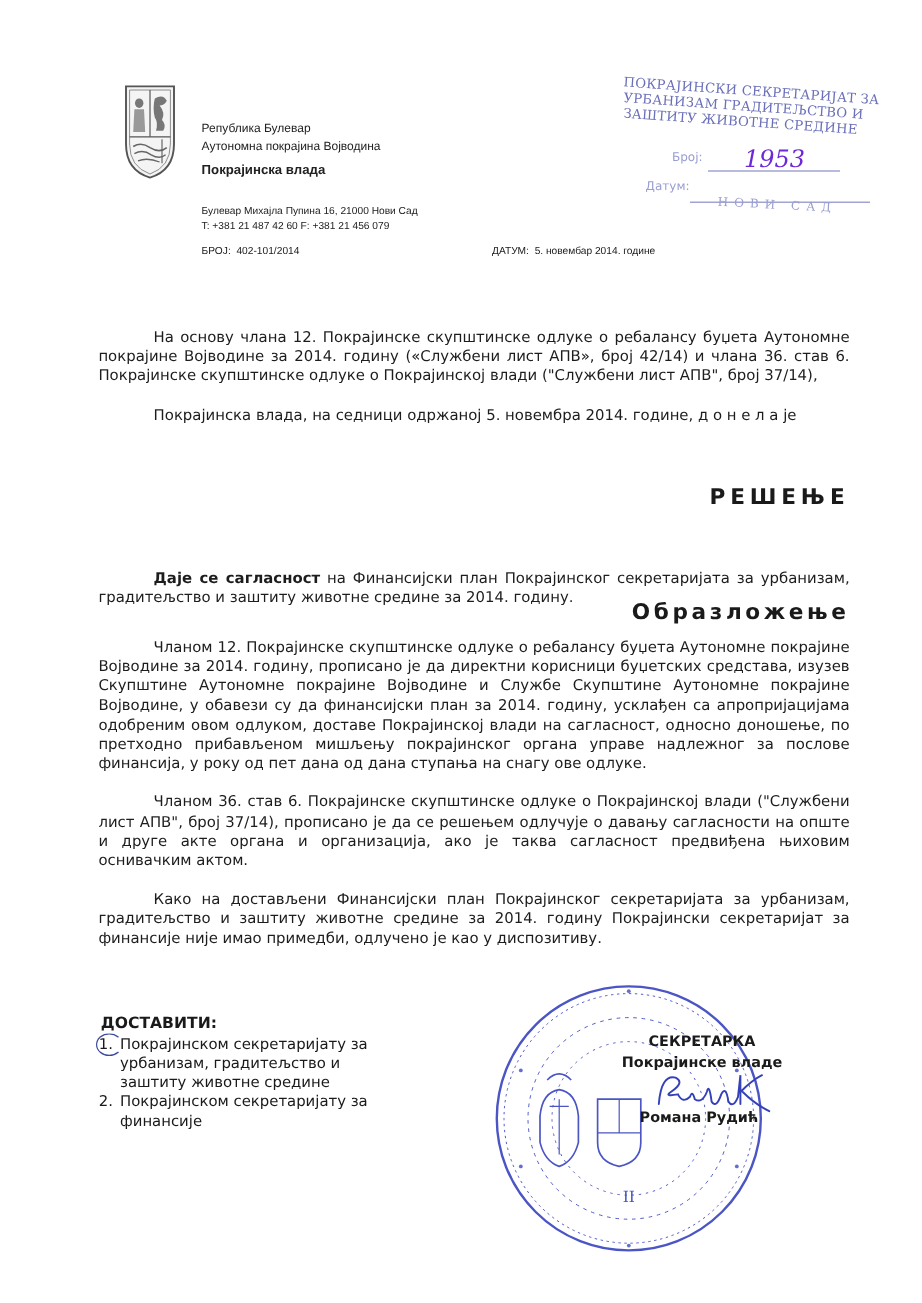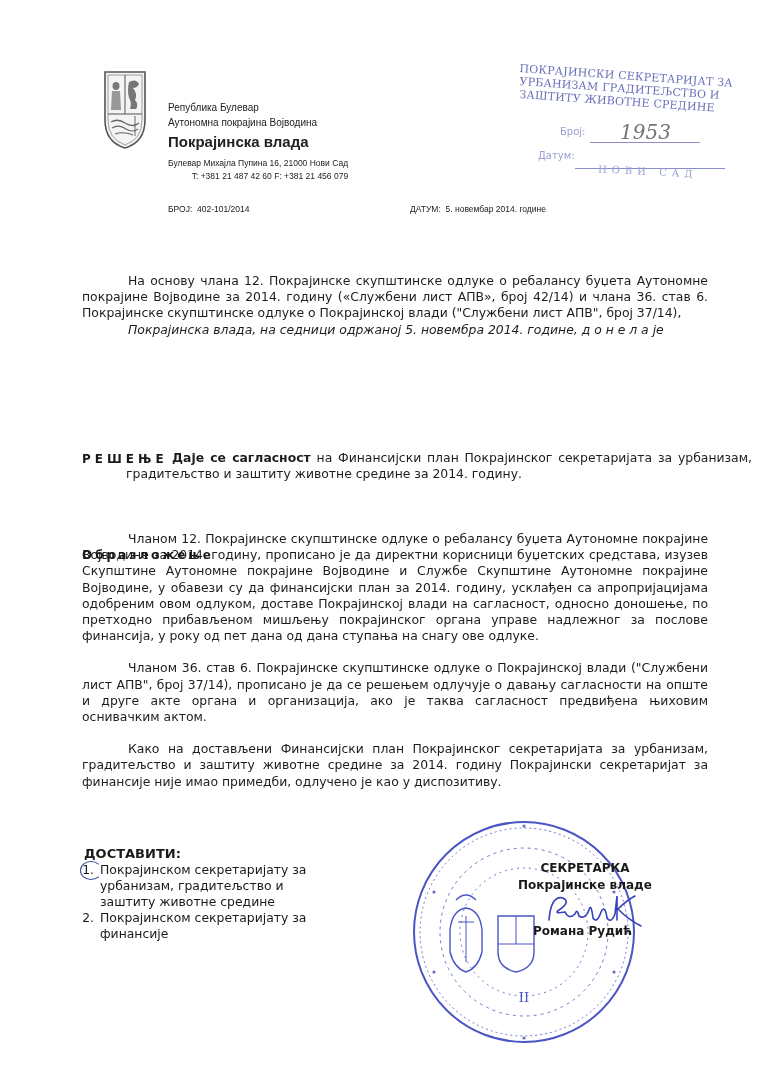--- a/index.html
+++ b/index.html
@@ -4,38 +4,38 @@
 <style>
   html, body { margin: 0; padding: 0; background: #ffffff; }
   body { width: 768px; height: 1086px; position: relative; overflow: hidden;
          font-family: "DejaVu Sans", sans-serif; color: #1a1a1a; }
   .abs { position: absolute; }
 
   
   .crest { left: 103px; top: 70px; width: 44px; height: 80px; }
   .lh-text { left: 168px; top: 100px; font-family: "Liberation Sans", sans-serif; color: #222; }
   .lh-line { font-size: 10px; line-height: 15px; white-space: nowrap; }
-  .lh-org { font-size: 15px; font-weight: bold; line-height: 22px; margin: 1px 0 4px 0; }
-  .lh-addr { font-size: 8.5px; line-height: 13px; white-space: nowrap; text-align: right; }
+  .lh-org { font-size: 11px; font-weight: bold; line-height: 22px; margin: 1px 0 16px 0; }
+  .lh-addr { font-size: 8.5px; line-height: 13px; white-space: nowrap; }
 
   .ref-no { left: 168px; top: 204px; font-family: "Liberation Sans", sans-serif; font-size: 8.5px; }
   .ref-date { left: 410px; top: 204px; font-family: "Liberation Sans", sans-serif; font-size: 8.5px; }
 
   
   .rstamp { left: 520px; top: 62px; width: 215px; height: 125px; color: #6a6fb8; font-family: "DejaVu Serif", serif; }
   .rstamp .hdr { font-size: 11px; line-height: 13px; letter-spacing: 0.2px; transform: rotate(4deg); transform-origin: left top; white-space: nowrap; }
   .rstamp .row { position: absolute; font-size: 10px; color: #9a9ed0; font-family: "DejaVu Sans", sans-serif; }
-  .rstamp .hand { position: absolute; color: #737373; font-family: "DejaVu Serif", serif; font-style: italic; font-size: 20px; text-align: right; }
+  .rstamp .hand { position: absolute; color: #6d28d9; font-family: "DejaVu Serif", serif; font-style: italic; font-size: 20px; text-align: right; }
   .rstamp .uline { position: absolute; height: 1px; background: #8a8ec8; }
   .rstamp .city { position: absolute; left: 78px; top: 104px; font-size: 10px; letter-spacing: 5px; color: #9a9ed0; transform: rotate(3deg); }
 
   
   .body-text { left: 82px; width: 626px; font-family: "DejaVu Sans", sans-serif; font-size: 12.4px; line-height: 16.2px; color: #1d1d1d; }
   .para { text-align: justify; text-indent: 46px; margin: 0; }
-  .center-title { position: absolute; left: 82px; width: 626px; text-align: left; font-weight: bold; font-size: 12px; letter-spacing: 4px; margin-top: 48px; }
+  .center-title { position: absolute; left: 82px; width: 626px; text-align: right; font-weight: bold; font-size: 18px; letter-spacing: 4px; }
 
   
   .deliver { left: 84px; top: 846px; width: 250px; font-family: "DejaVu Sans", sans-serif; font-size: 12.4px; line-height: 16px; }
   .deliver .title { font-weight: bold; font-size: 13px; }
   .deliver ol { margin: 0; padding-left: 14px; }
   .deliver li { padding-left: 2px; }
   .circle-mark { position: absolute; left: -4px; top: 15px; width: 20px; height: 17px; border: 1.3px solid #3b4a9a; border-radius: 50%; border-right-color: transparent; }
 
   
   .seal { left: 404px; top: 812px; width: 240px; height: 240px; text-align: center; }
@@ -86,25 +86,25 @@
   <div class="row" style="left:40px; top:64px;">Број:</div>
   <div class="uline" style="left:70px; top:80px; width:110px;"></div>
   <div class="hand" style="left:100px; top:58px;">1953</div>
   <div class="row" style="left:18px; top:88px;">Датум:</div>
   <div class="uline" style="left:55px; top:106px; width:150px;"></div>
   <div class="city">НОВИ САД</div>
 </div>
 
 <div class="abs body-text" style="top:273px;">
   <p class="para">На основу члана 12. Покрајинске скупштинске одлуке о ребалансу буџета Аутономне покрајине Војводине за 2014. годину («Службени лист АПВ», број 42/14) и члана 36. став 6. Покрајинске скупштинске одлуке о Покрајинској влади ("Службени лист АПВ", број 37/14),</p>
-  <p class="para" style="font-style:italic;">Покрајинска влада, на седници одржаној 5. новембра 2014. године, д о н е л а  је</p>
+  <p class="para" style="margin-top:16px;">Покрајинска влада, на седници одржаној 5. новембра 2014. године, д о н е л а  је</p>
 </div>
 
 <div class="center-title" style="top:404px;">РЕШЕЊЕ</div>
-<div class="abs body-text" style="top:450px;margin-left:44px;">
+<div class="abs body-text" style="top:474px;">
   <p class="para"><b>Даје се сагласност</b><span> на Финансијски план Покрајинског секретаријата за урбанизам, градитељство и заштиту животне средине за 2014. годину.</span></p>
 </div>
 
 <div class="center-title" style="top:500px; letter-spacing:3px;">Образложење</div>
 <div class="abs body-text" style="top:531px;">
   <p class="para">Чланом 12. Покрајинске скупштинске одлуке о ребалансу буџета Аутономне покрајине Војводине за 2014. годину, прописано је да директни корисници буџетских средстава, изузев Скупштине Аутономне покрајине Војводине и Службе Скупштине Аутономне покрајине Војводине, у обавези су да финансијски план за 2014. годину, усклађен са апропријацијама одобреним овом одлуком, доставе Покрајинској влади на сагласност, односно доношење, по претходно прибављеном мишљењу покрајинског органа управе надлежног за послове финансија, у року од пет дана од  дана ступања на снагу ове одлуке.</p>
   <p class="para" style="margin-top:16px;">Чланом 36. став 6. Покрајинске скупштинске одлуке о Покрајинској влади ("Службени лист АПВ", број 37/14), прописано је да се решењем одлучује о давању сагласности на опште и друге акте органа и организација, ако је таква сагласност предвиђена њиховим оснивачким актом.</p>
   <p class="para" style="margin-top:16px;">Како на достављени Финансијски план Покрајинског секретаријата за урбанизам, градитељство и заштиту животне средине за 2014. годину Покрајински секретаријат за финансије није имао примедби, одлучено је као у диспозитиву.</p>
 </div>
 

